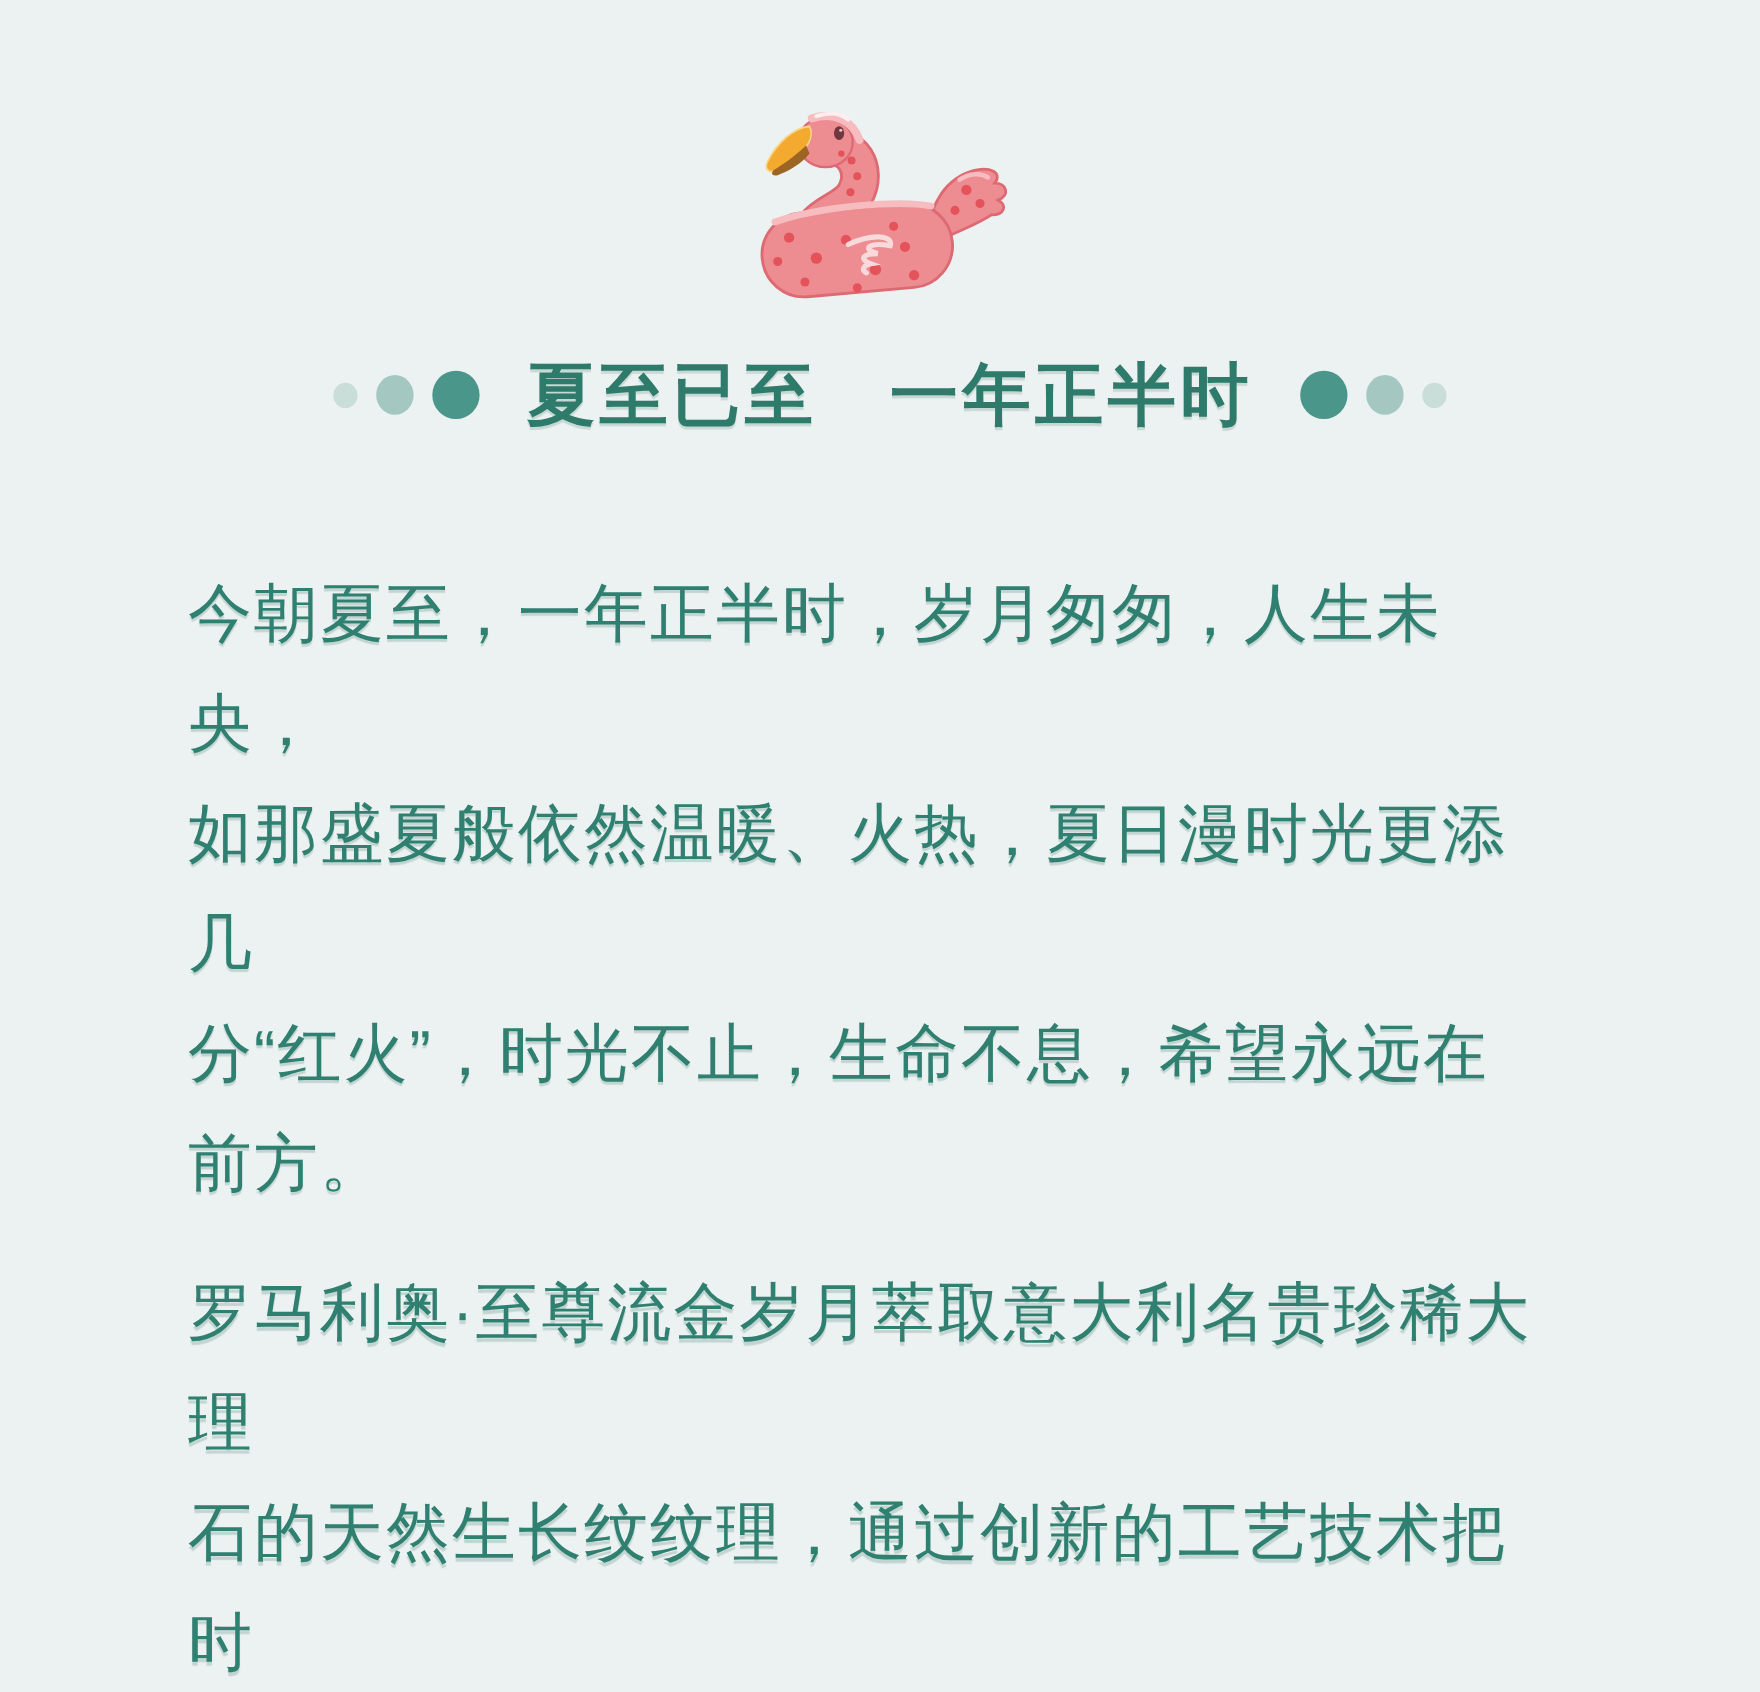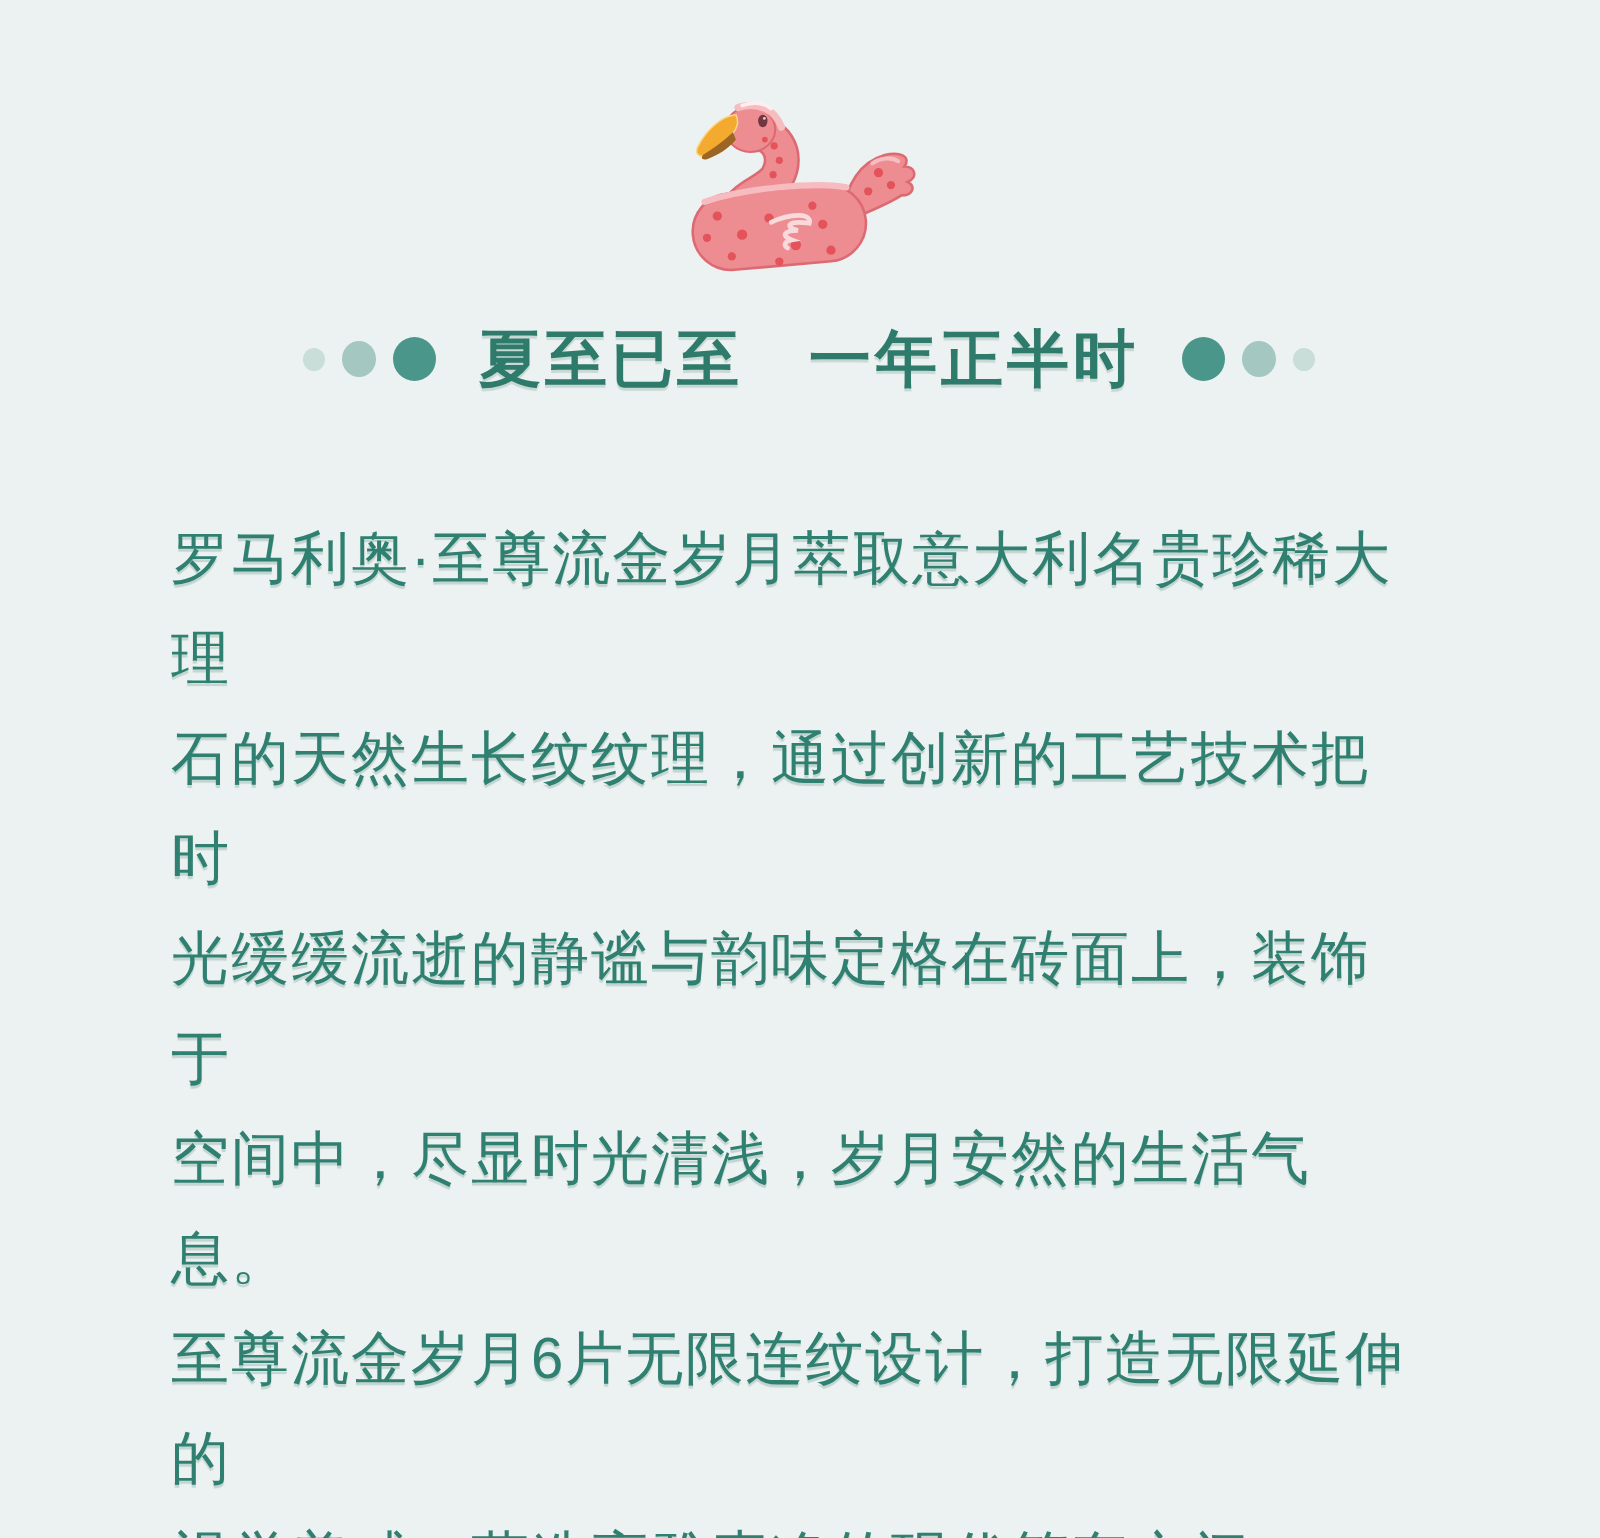--- a/index.html
+++ b/index.html
@@ -125,19 +125,23 @@
   </div>
   <h1 class="page-title">夏至已至　一年正半时</h1>
   <div class="dots dots-right">
     <span class="dot dot-l"></span>
     <span class="dot dot-m"></span>
     <span class="dot dot-s"></span>
   </div>
 </div>
 
 <div class="content">
+  <p class="para">今朝夏至，一年正半时，岁月匆匆，人生未央，
+如那盛夏般依然温暖、火热，夏日漫时光更添几
+分“红火”，时光不止，生命不息，希望永远在
+前方。</p>
   <p class="para">罗马利奥·至尊流金岁月萃取意大利名贵珍稀大理
 石的天然生长纹纹理，通过创新的工艺技术把时
 光缓缓流逝的静谧与韵味定格在砖面上，装饰于
 空间中，尽显时光清浅，岁月安然的生活气息。
 至尊流金岁月6片无限连纹设计，打造无限延伸的
 视觉美感，营造高雅素净的现代简奢空间。</p>
 </div>
 
 </body></html>

